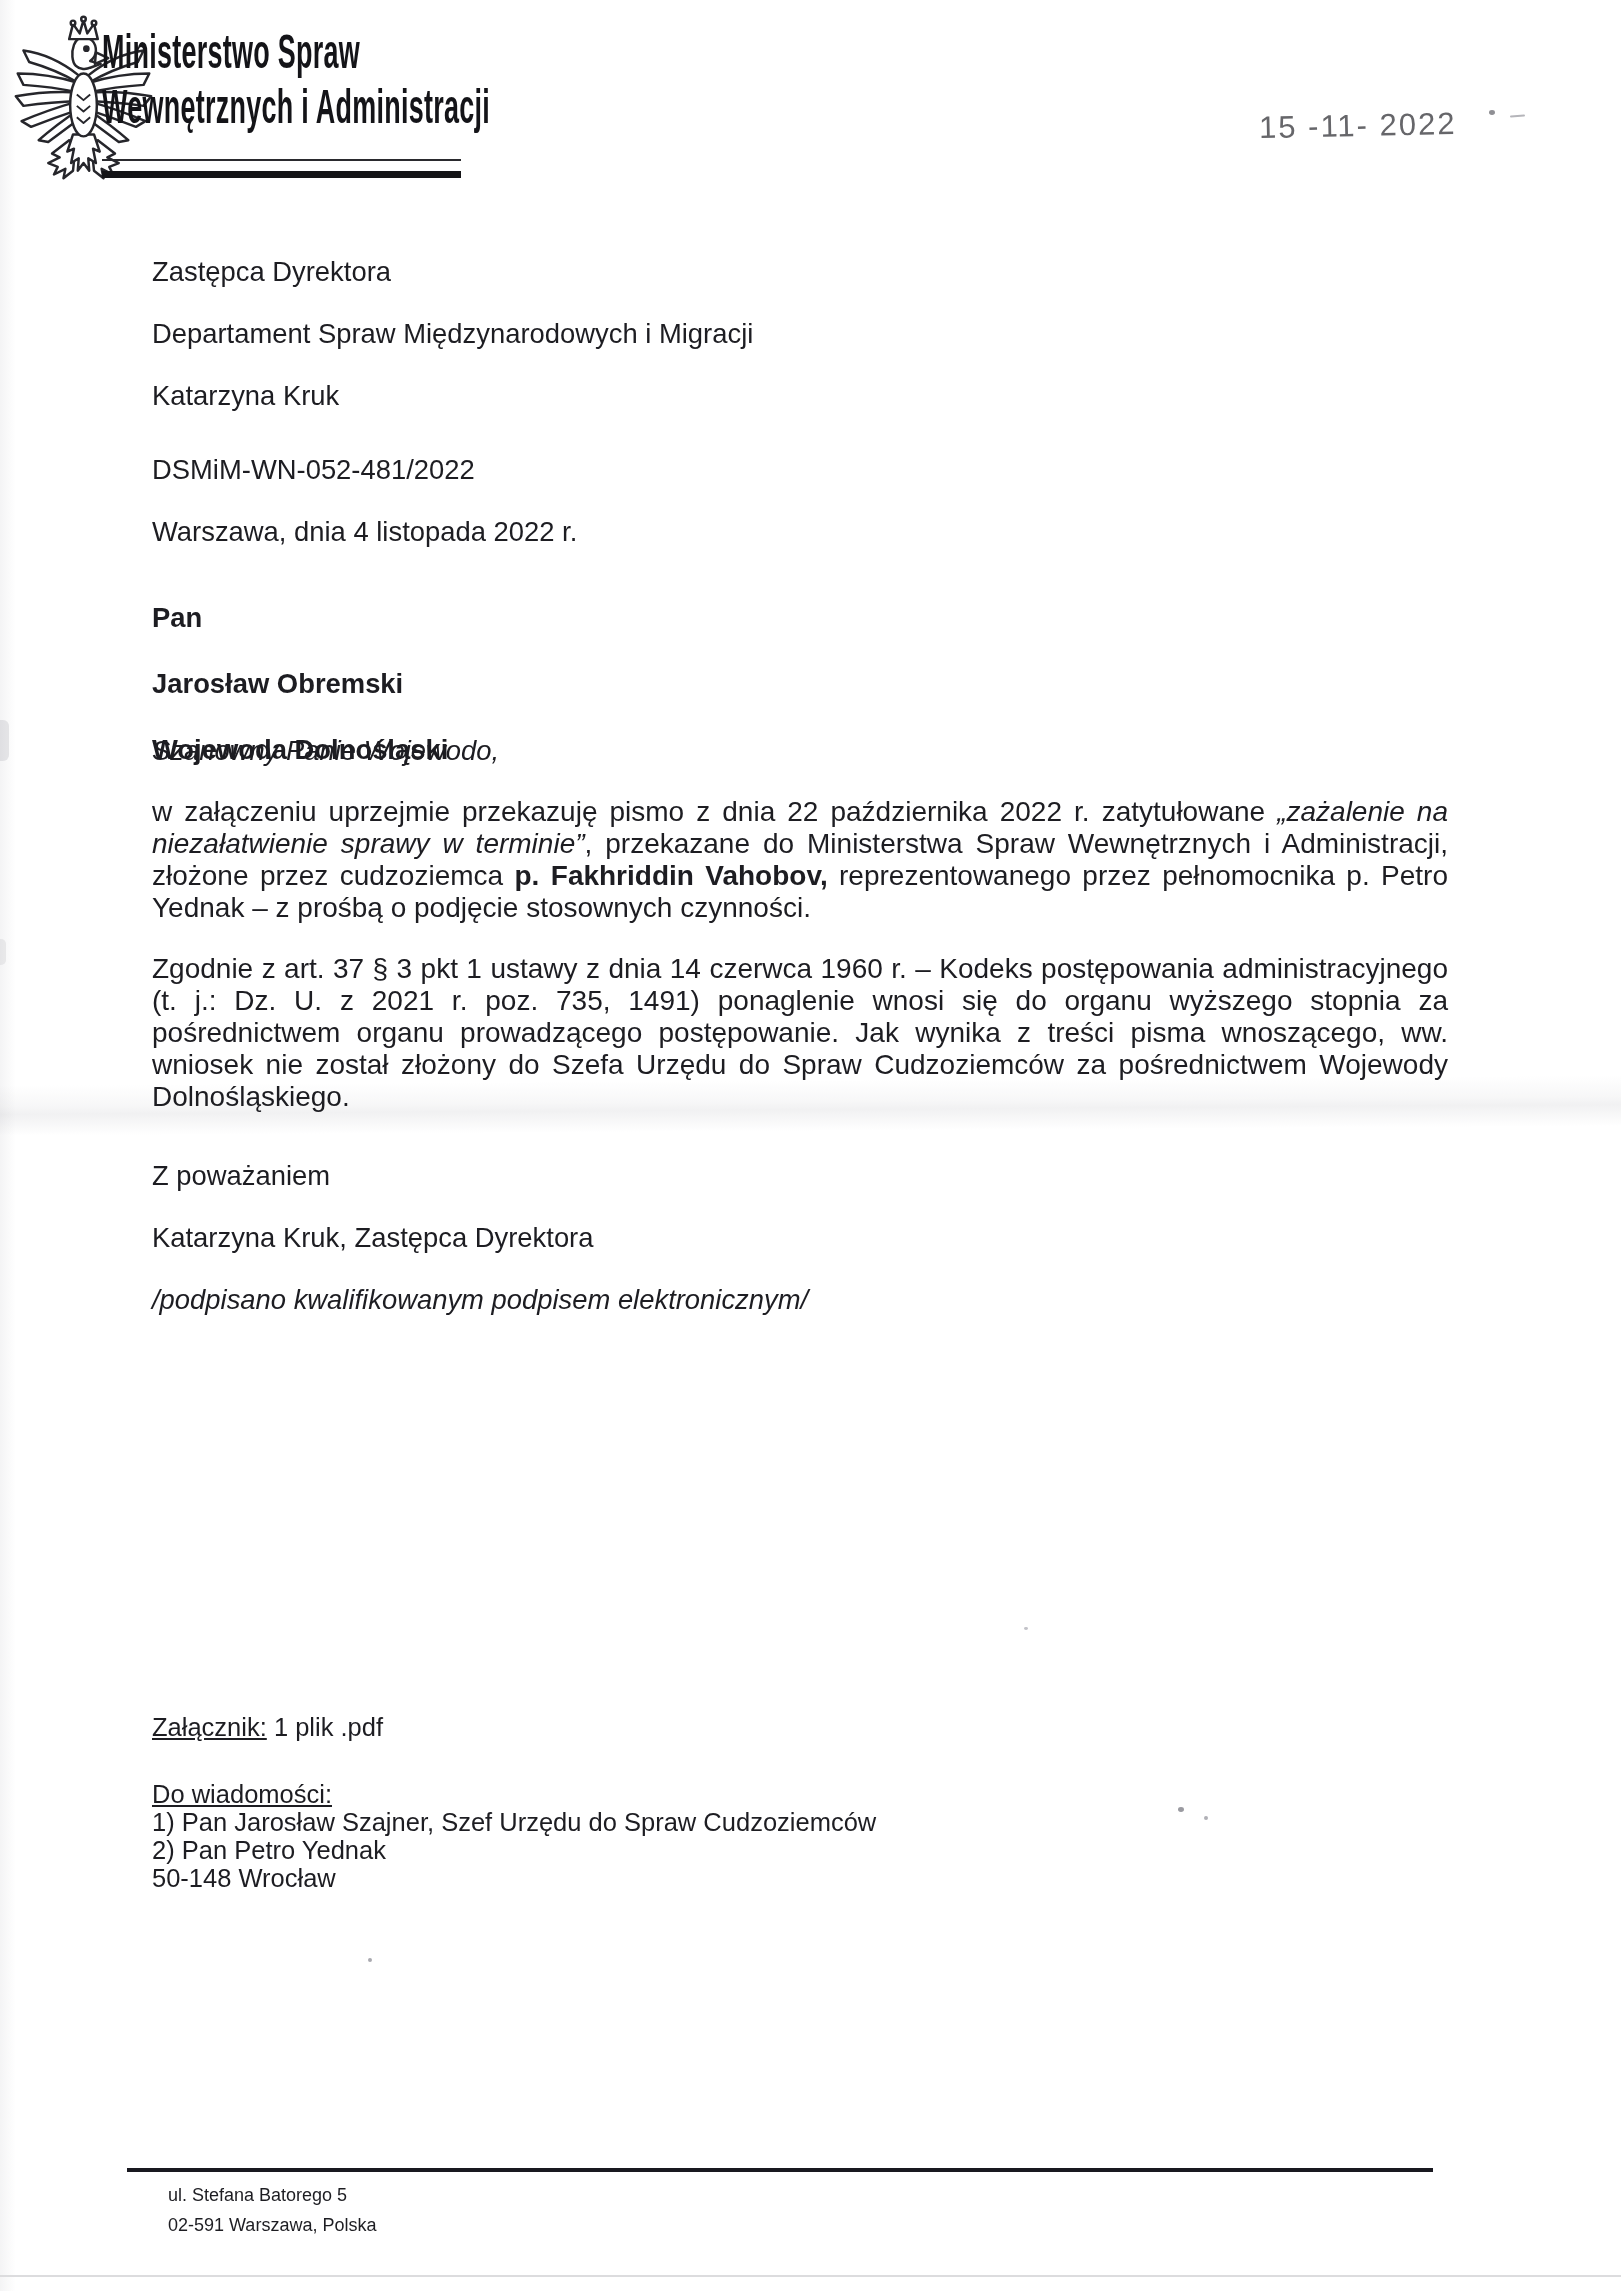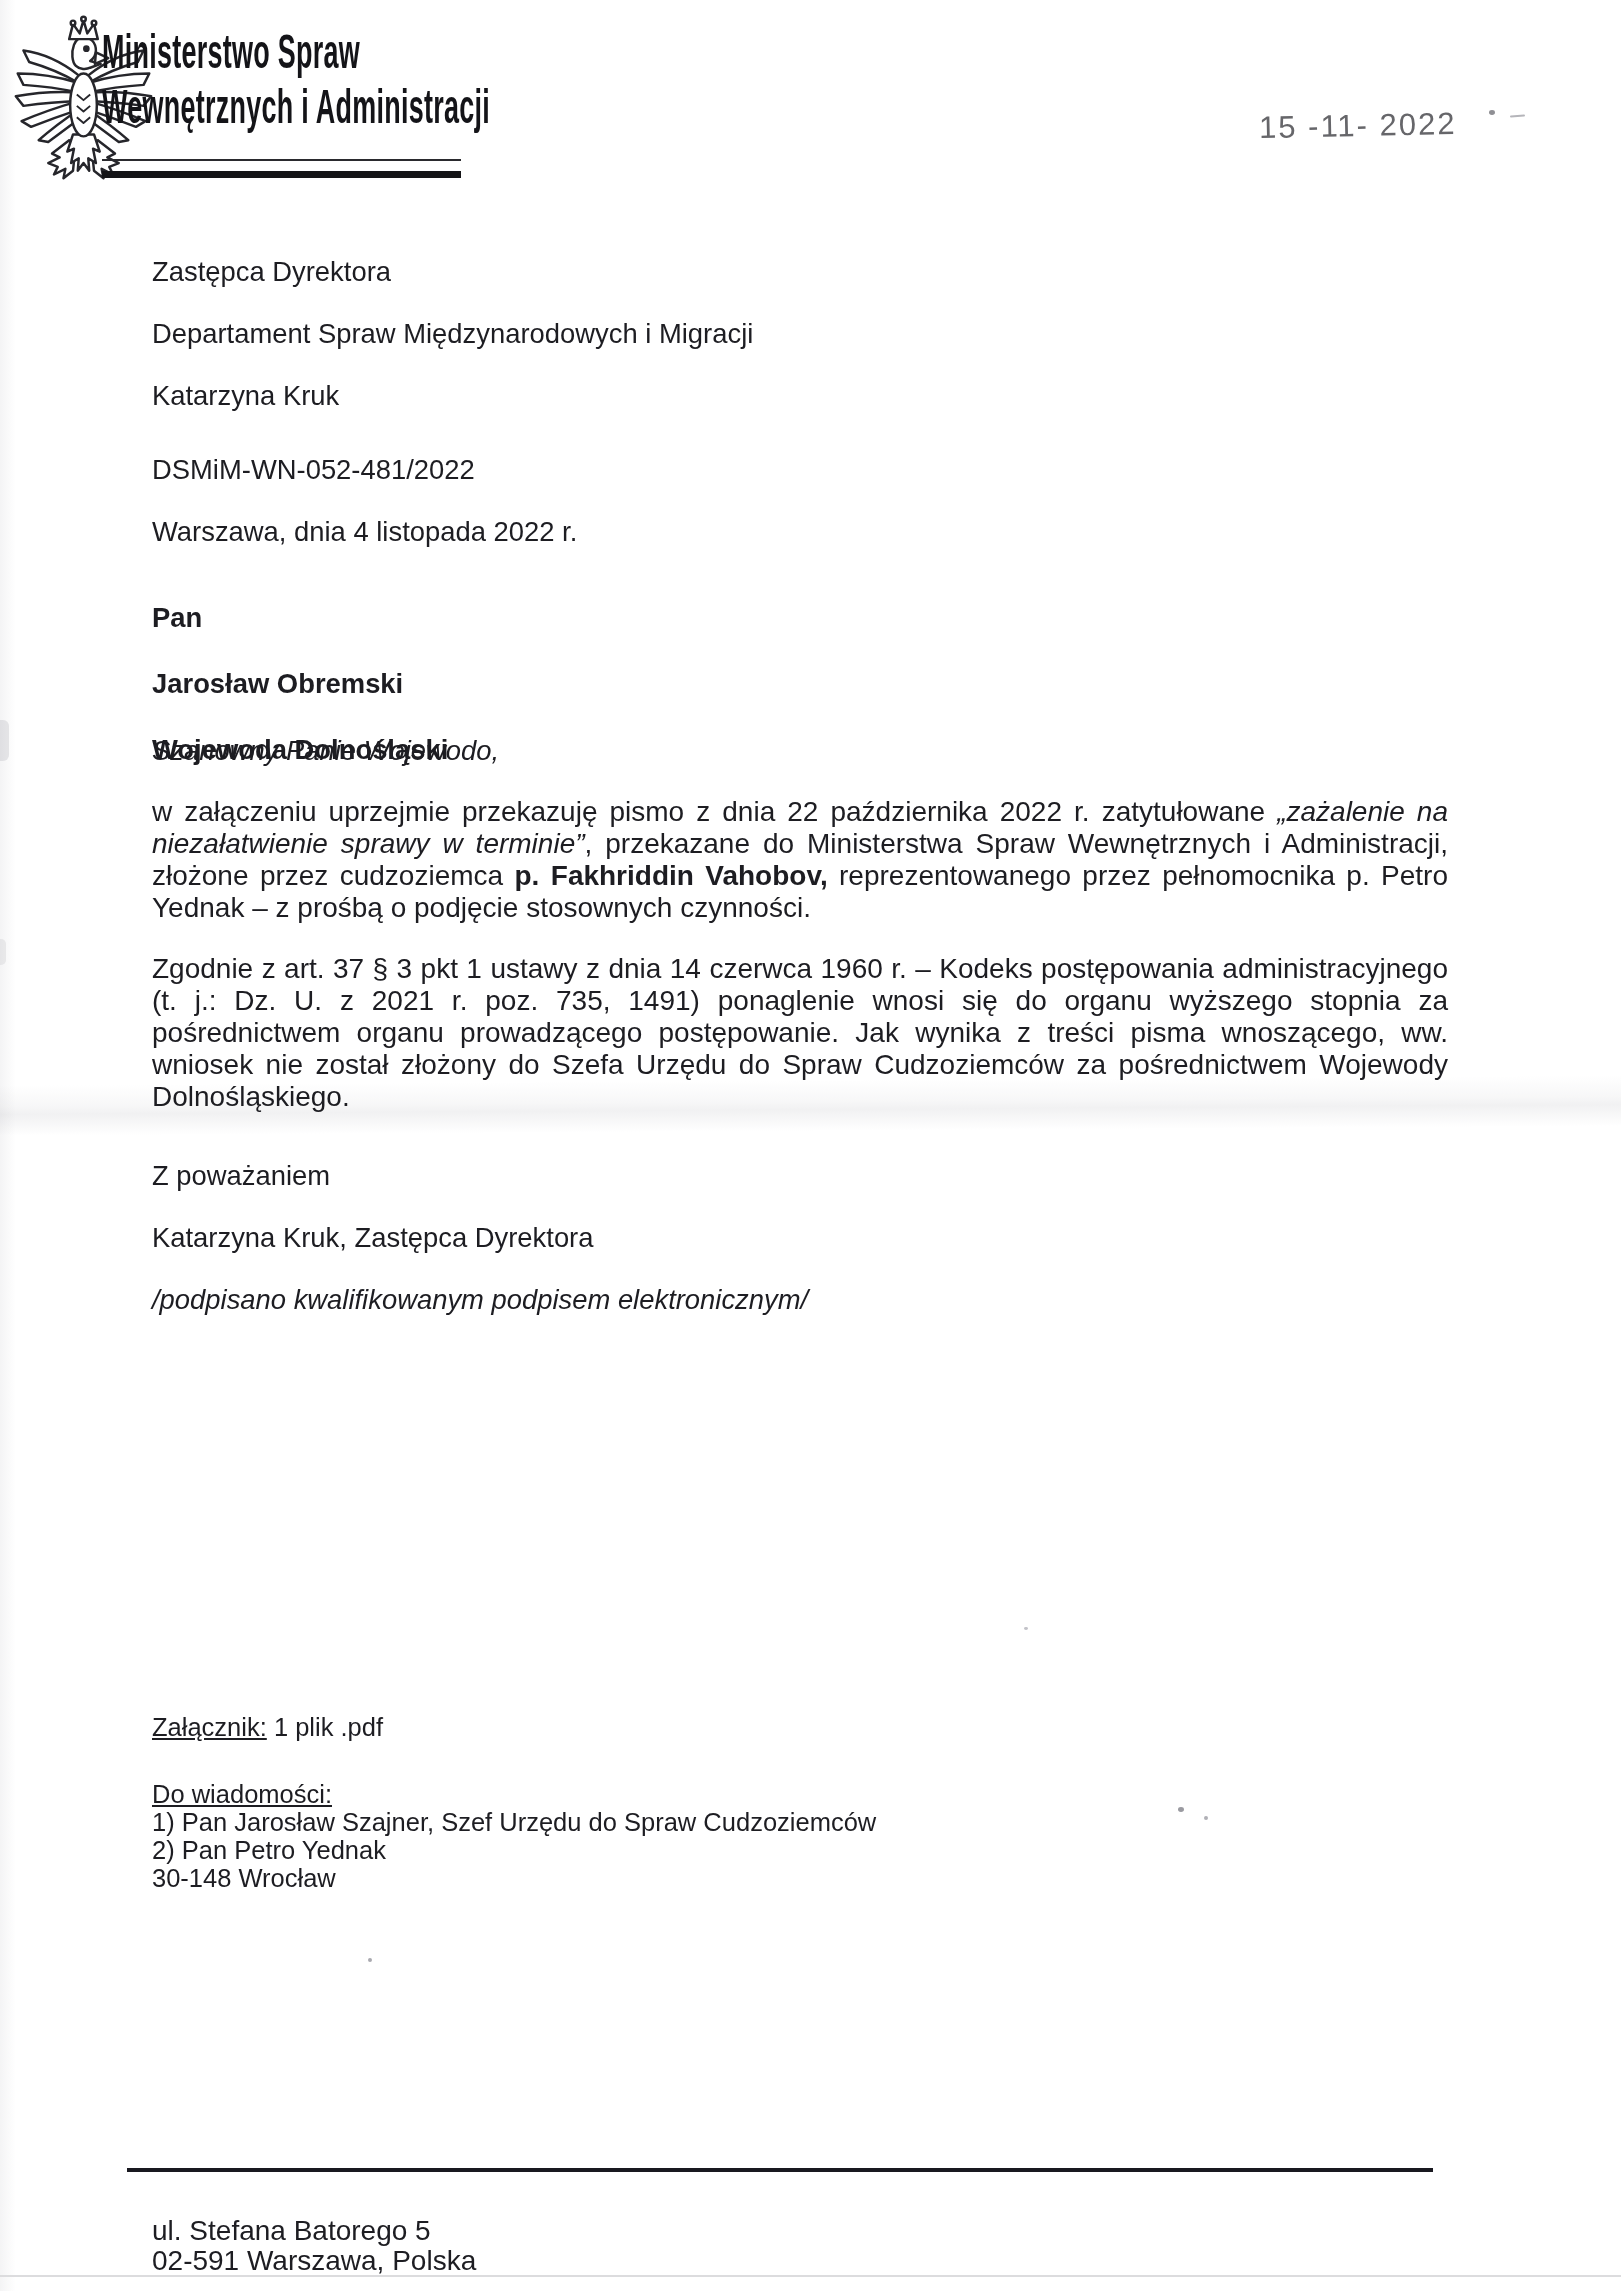--- a/index.html
+++ b/index.html
@@ -37,21 +37,21 @@
   .salutation{left:152px;top:735px;font-style:italic;}
   .para{left:152px;top:796px;width:1296px;font-size:28px;line-height:32px;text-align:justify;}
   .para2{top:953px;}
   .closing{left:152px;top:1129px;line-height:31px;}
   .closing .it{font-style:italic;}
   .attachment{left:152px;top:1713px;font-size:25.5px;}
   .attachment .lbl{text-decoration:underline;margin-top:32px;}
   .cc{left:152px;top:1780px;font-size:25.5px;line-height:28px;}
   .cc .lbl{text-decoration:underline;}
   .footer-rule{left:127px;top:2168px;width:1306px;height:3.9px;background:#191920;}
-  .footer{left:152px;top:2180px;font-size:28px;line-height:30px;margin-top:36px;}
+  .footer{left:168px;top:2180px;font-size:18px;line-height:30px;}
 
   .seg-r{font-style:normal;font-weight:400;}
   .seg-i{font-style:italic;}
   .seg-b{font-weight:700;}
 
   
   .crease{
     left:0;top:1080px;width:1621px;height:51px;
     background:linear-gradient(to bottom, rgba(0,0,0,0) 0%, rgba(100,100,112,0.05) 42%, rgba(100,100,112,0.09) 58%, rgba(0,0,0,0) 100%);
     transform:skewY(-0.35deg);
@@ -155,21 +155,21 @@
 
 <div class="abs attachment">
   <span class="lbl">Załącznik:</span>
   <span>1 plik .pdf</span>
 </div>
 
 <div class="abs cc">
   <div class="lbl">Do wiadomości:</div>
   <div>1) Pan Jarosław Szajner, Szef Urzędu do Spraw Cudzoziemców</div>
   <div>2) Pan Petro Yednak</div>
-  <div>30-148 Wrocław</div>
+  <div>50-148 Wrocław</div>
 </div>
 
 <div class="abs footer-rule"></div>
 <div class="abs footer">
   <div>ul. Stefana Batorego 5</div>
   <div>02-591 Warszawa, Polska</div>
 </div>
 
 
 </body></html>

